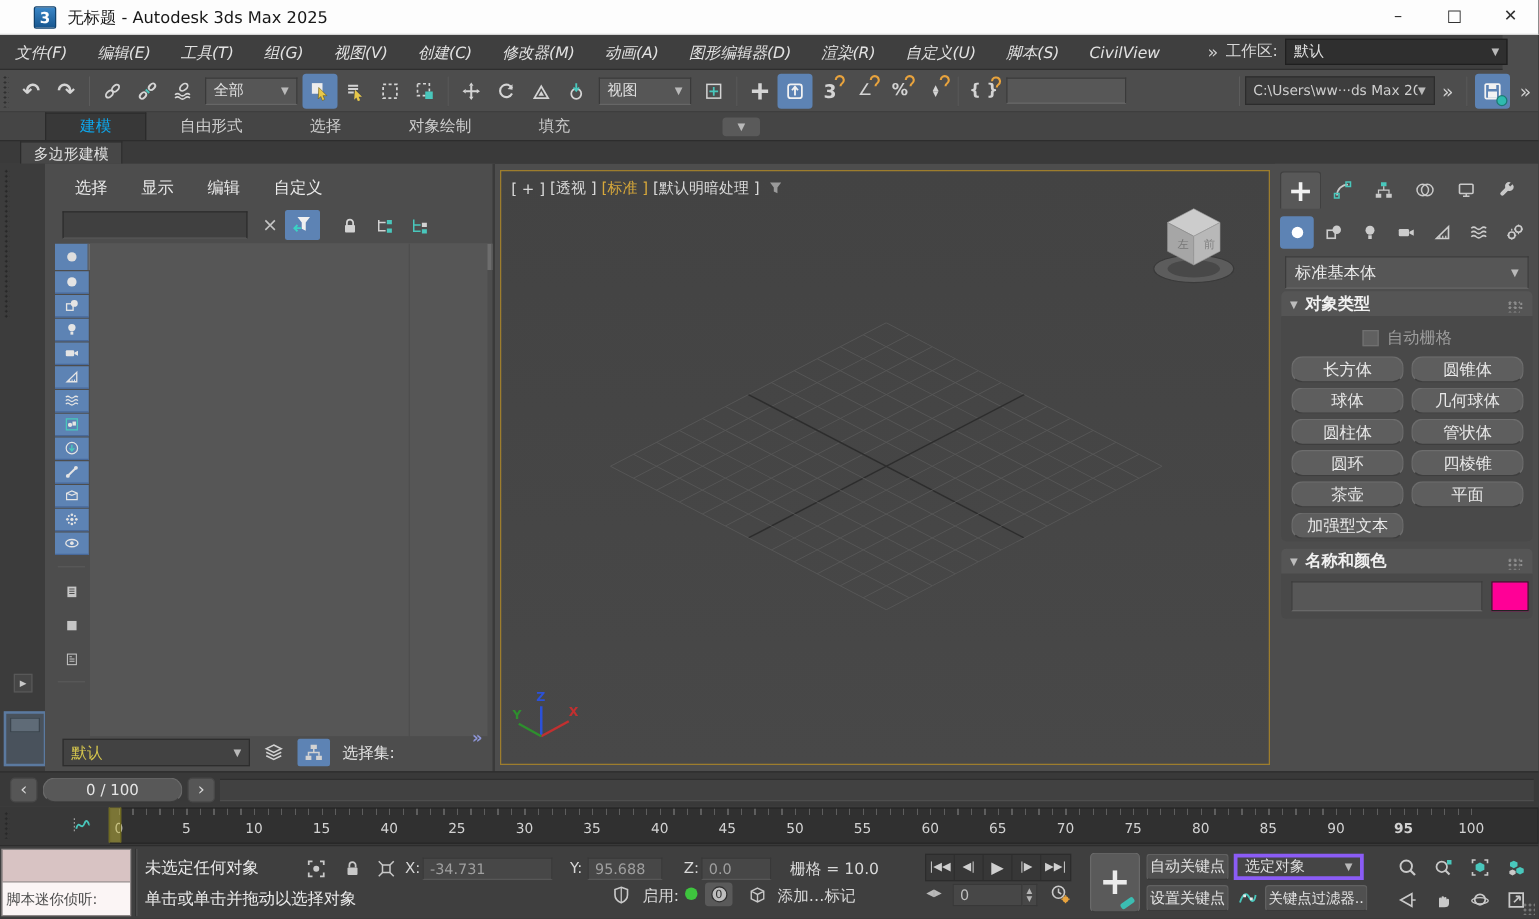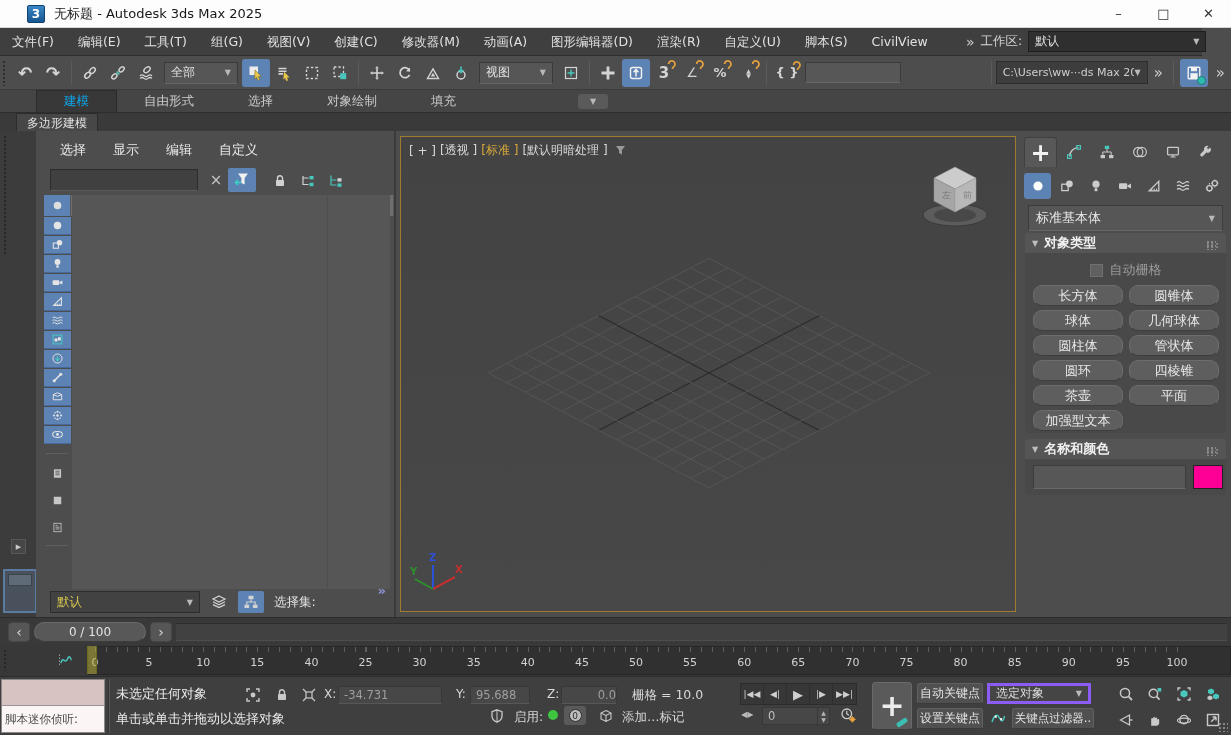--- a/index.html
+++ b/index.html
@@ -9,21 +9,21 @@
   .row{display:flex;align-items:center;}
   svg.ic{width:16px;height:16px;display:block;}
   svg.ic12{width:13px;height:13px;display:block;}
   
   .titlebar{left:0;top:0;width:1231px;height:28px;background:#fdfdfd;border-bottom:1px solid #d5d5d5;display:flex;align-items:center;color:#111;}
   .appicon{width:18px;height:18px;margin-left:27px;border-radius:2px;background:linear-gradient(#3a87c8,#17568f);color:#fff;font-weight:bold;font-size:12px;display:flex;align-items:center;justify-content:center;border:1px solid #10416d;}
   .wtitle{margin-left:9px;font-size:13px;color:#171717;}
   .winbtns{margin-left:auto;display:flex;height:100%;}
   .winbtn{width:45px;height:100%;display:flex;align-items:center;justify-content:center;font-size:13px;color:#333;}
   
-  .menubar{left:0;top:28px;width:1202px;height:28px;background:#3f3f3f;border-bottom:1px solid #2e2e2e;display:flex;align-items:center;}
+  .menubar{left:0;top:28px;width:1202px;height:28px;background:#3f3f3f;border-bottom:1px solid #2e2e2e;display:flex;align-items:center;font-style:italic;}
   .menuitem{padding:0 12px;font-size:12.5px;color:#e2e2e2;line-height:27px;}
   .menu-overflow{color:#cfcfcf;font-size:14px;margin:0 6px 0 14px;}
   .wslabel{color:#d6d6d6;font-size:12.5px;margin-right:6px;}
   .wsdd{width:178px;height:21px;background:#2f2f2f;border:1px solid #1f1f1f;display:flex;align-items:center;justify-content:space-between;padding:0 6px;margin-right:4px;color:#e0e0e0;}
   .arr{font-size:8px;color:#b9b9b9;}
   
   .toolbar{left:0;top:56px;width:1231px;height:34px;background:#4d4d4d;border-bottom:1px solid #3a3a3a;display:flex;align-items:center;color:#d4d4d4;}
   .dots{width:5px;height:26px;margin:0 4px 0 2px;background-image:radial-gradient(#2e2e2e 1px,transparent 1px);background-size:4px 4px;}
   .ibtn{width:28px;height:28px;display:flex;align-items:center;justify-content:center;position:relative;color:#d4d4d4;}
   .ibtn.pressed{background:#5d83b4;border-radius:3px;color:#f2f2f2;}
@@ -961,21 +961,21 @@
         <div class="tbtick" style="left: 492.9px;">45</div>
         <div class="tbtick" style="left: 547px;">50</div>
         <div class="tbtick" style="left: 601.1px;">55</div>
         <div class="tbtick" style="left: 655.2px;">60</div>
         <div class="tbtick" style="left: 709.3px;">65</div>
         <div class="tbtick" style="left: 763.4px;">70</div>
         <div class="tbtick" style="left: 817.5px;">75</div>
         <div class="tbtick" style="left: 871.6px;">80</div>
         <div class="tbtick" style="left: 925.7px;">85</div>
         <div class="tbtick" style="left: 979.8px;">90</div>
-        <div class="tbtick" style="left: 1033.9px;">95</div>
+        <div class="tbtick" style="left: 1033.9px; font-weight: bold;">95</div>
         <div class="tbtick" style="left: 1088px;">100</div>
       </div>
     <div class="tb-marker"></div>
   </div>
 
   <div class="abs statusbar">
     <div class="listener">
       <div class="pink"></div>
       <div class="white">脚本迷你侦听:</div>
     </div>
@@ -999,21 +999,21 @@
       </div>
     <span class="slabel" style="left:324px;top:10px;">X:</span>
     <div class="sfield" style="left:338px;top:9px;width:104px;">
         <span>-34.731</span>
       </div>
     <span class="slabel" style="left:456px;top:10px;">Y:</span>
     <div class="sfield" style="left:470px;top:9px;width:60px;">
         <span>95.688</span>
       </div>
     <span class="slabel" style="left:547px;top:10px;">Z:</span>
-    <div class="sfield" style="left:561px;top:9px;width:56px;justify-content:flex-end;">
+    <div class="sfield" style="left:561px;top:9px;width:56px;">
         <span>0.0</span>
       </div>
     <span class="slabel" style="left:632px;top:10px;font-size:12.5px;">栅格 = 10.0</span>
 
     <div class="sico" style="left:487px;top:29px;">
         <svg class="ic">
           <use href="#i-shield"></use>
         </svg>
       </div>
     <span class="slabel" style="left:514px;top:32px;font-size:12.5px;">启用:</span>

